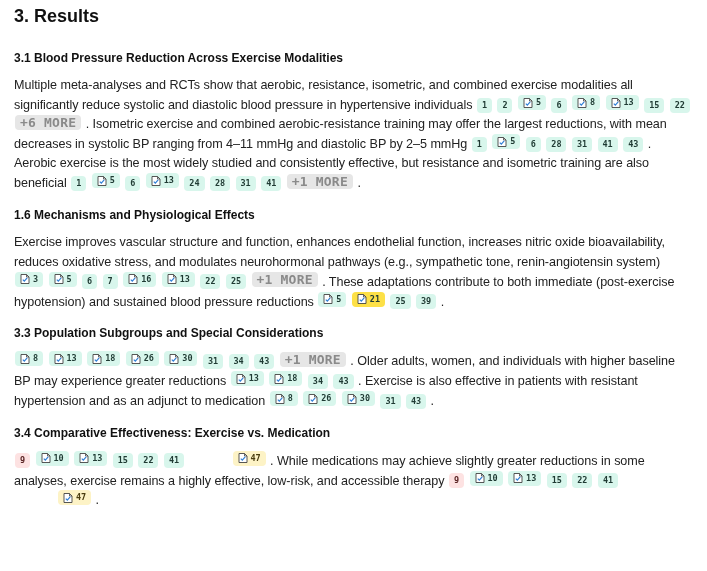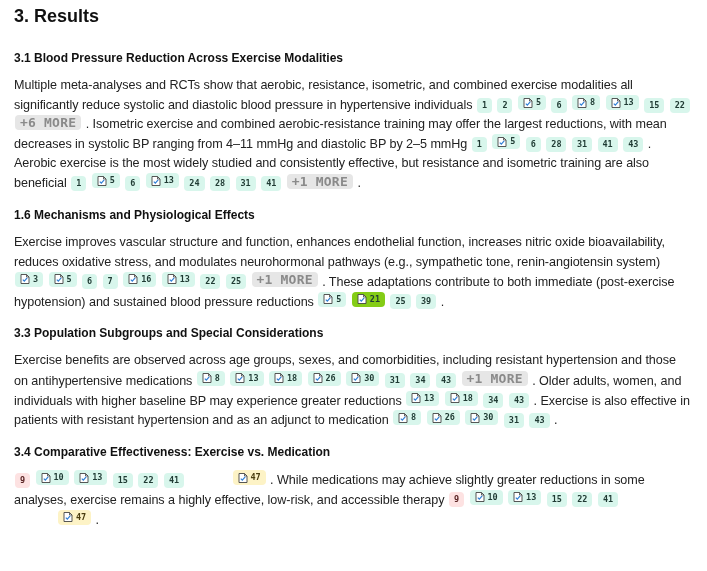--- a/index.html
+++ b/index.html
@@ -49,21 +49,21 @@
       background: #d8f6ec;
       color: #1f3a33;
       font-family: "DejaVu Sans Mono", "Liberation Mono", monospace;
       font-weight: bold;
       font-size: 8.5px;
       vertical-align: 1px;
       line-height: 15px;
       cursor: pointer;
     }
     .cite.gray {
-      background: #84cc16;
+      background: #fde047;
     }
     .cite.red {
       background: #fde2e2;
       color: #5a2424;
     }
     .cite.yellow {
       background: #fdf3c6;
       color: #4a3d10;
       margin-left: 44px;
     }
@@ -252,21 +252,21 @@
             </span>
             <span>21</span>
           </span> <span class="cite">
             <span>25</span>
           </span> <span class="cite">
             <span>39</span>
           </span> <span>.</span></p>
       </section>
       <section>
         <h2>3.3 Population Subgroups and Special Considerations</h2>
-        <p class="body"><span>Exercise benefits are observed across age groups, sexes, and comorbidities, including resistant hypertension and those on antihypertensive medications</span> <span class="cite">
+        <p class="body"> <span class="cite">
             <span class="doc-icon">
               <svg width="10" height="10" viewBox="0 0 10 10">
                 <path d="M1 0.5 H6.5 L9 3 V9.5 H1 Z" fill="#fff" stroke="#444" stroke-width="0.9"></path>
                 <path d="M6.5 0.5 V3 H9" fill="none" stroke="#444" stroke-width="0.8"></path>
                 <path d="M2.8 5.6 L4.3 7.1 L7.2 3.9" fill="none" stroke="#2f7fd6" stroke-width="1.2"></path>
               </svg>
             </span>
             <span>8</span>
           </span> <span class="cite">
             <span class="doc-icon">

